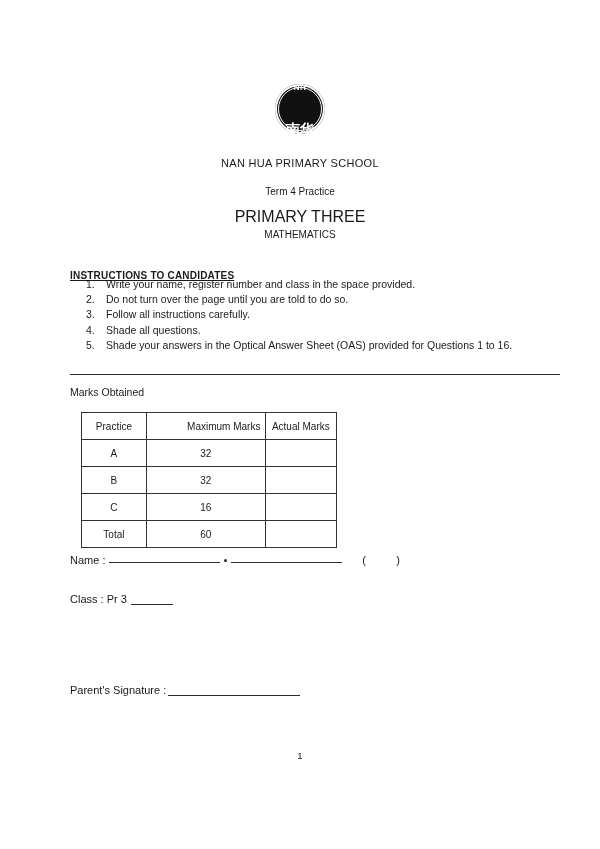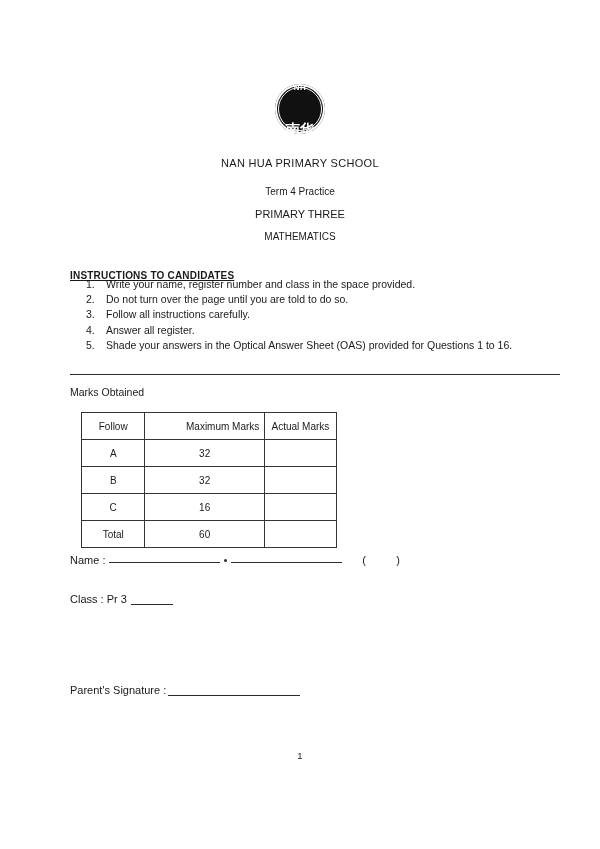--- a/index.html
+++ b/index.html
@@ -79,22 +79,22 @@
   .header .school {
     font-size: 11px;
     letter-spacing: 0.3px;
     margin-bottom: 17px;
   }
   .header .term {
     font-size: 10px;
     margin-bottom: 11px;
   }
   .header .level {
-    font-size: 11px;
-    margin-bottom: 11px;
+    font-size: 16px;
+    margin-bottom: 3px;
   }
   .header .subject {
     font-size: 10px;
   }
 
   
   .instructions-title {
     position: absolute;
     top: 250px;
     left: 70px;
@@ -265,36 +265,36 @@
     <li>
       <span class="num">2.</span>
       <span class="txt">Do not turn over the page until you are told to do so.</span>
     </li>
     <li>
       <span class="num">3.</span>
       <span class="txt">Follow all instructions carefully.</span>
     </li>
     <li>
       <span class="num">4.</span>
-      <span class="txt">Answer all register.</span>
+      <span class="txt">Shade all questions.</span>
     </li>
     <li>
       <span class="num">5.</span>
       <span class="txt">Shade your answers in the Optical Answer Sheet (OAS) provided for Questions 1 to 16.</span>
     </li>
   </ul>
 
   <div class="divider"></div>
 
   <div class="marks-label">Marks Obtained</div>
 
   <table class="marks-table">
     <thead>
       <tr>
-        <th class="c-section">Follow</th>
+        <th class="c-section">Practice</th>
         <th class="c-max">Maximum Marks</th>
         <th class="c-actual">Actual Marks</th>
       </tr>
     </thead>
     <tbody>
       <tr>
         <td>A</td>
         <td>32</td>
         <td class="actual"></td>
       </tr>

